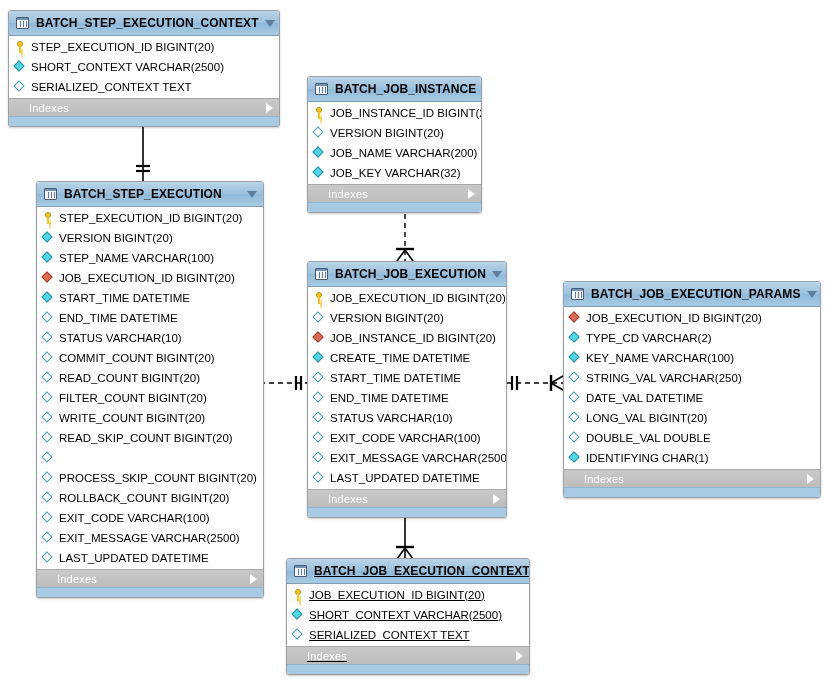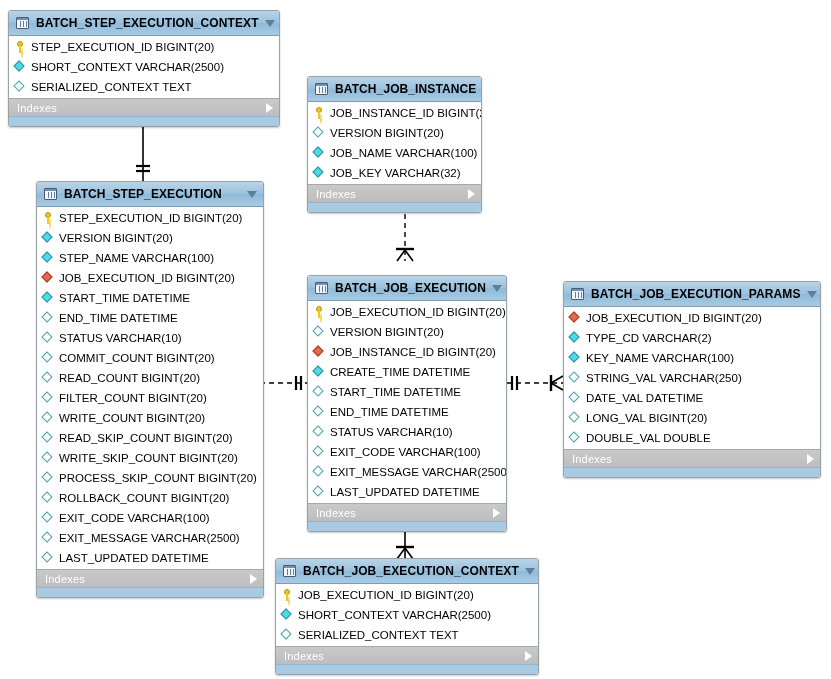--- a/index.html
+++ b/index.html
@@ -148,21 +148,21 @@
     font-size: 11.5px;
     color: #000000;
     line-height: 13px;
   }
   .tbl-indexes {
     height: 18px;
     background: linear-gradient(to bottom, #c9c9c9 0%, #bdbdbd 100%);
     border-top: 1px solid #a8a8a8;
     display: flex;
     align-items: center;
-    padding: 0 6px 0 8px;
+    padding: 0 6px 0 20px;
     box-sizing: border-box;
   }
   .idx-label {
     font-size: 11px;
     color: #ffffff;
     flex: 1 1 auto;
     letter-spacing: 0.2px;
   }
   .idx-arrow {
     width: 0; height: 0;
@@ -316,21 +316,20 @@
           <div class="col-row">
             <span class="col-icon ic-dia ic-null"></span>
             <span class="col-text">WRITE_COUNT BIGINT(20)</span>
           </div>
           <div class="col-row">
             <span class="col-icon ic-dia ic-null"></span>
             <span class="col-text">READ_SKIP_COUNT BIGINT(20)</span>
           </div>
           <div class="col-row">
             <span class="col-icon ic-dia ic-null"></span>
-            <span class="col-text">WRITE_SKIP_COUNT BIGINT(20)</span>
           </div>
           <div class="col-row">
             <span class="col-icon ic-dia ic-null"></span>
             <span class="col-text">PROCESS_SKIP_COUNT BIGINT(20)</span>
           </div>
           <div class="col-row">
             <span class="col-icon ic-dia ic-null"></span>
             <span class="col-text">ROLLBACK_COUNT BIGINT(20)</span>
           </div>
           <div class="col-row">
@@ -362,34 +361,34 @@
           <div class="col-row">
             <span class="col-icon ic-pk"></span>
             <span class="col-text">JOB_INSTANCE_ID BIGINT(20)</span>
           </div>
           <div class="col-row">
             <span class="col-icon ic-dia ic-null"></span>
             <span class="col-text">VERSION BIGINT(20)</span>
           </div>
           <div class="col-row">
             <span class="col-icon ic-dia ic-notnull"></span>
-            <span class="col-text">JOB_NAME VARCHAR(100)</span>
+            <span class="col-text">JOB_NAME VARCHAR(200)</span>
           </div>
           <div class="col-row">
             <span class="col-icon ic-dia ic-notnull"></span>
             <span class="col-text">JOB_KEY VARCHAR(32)</span>
           </div>
         </div>
         <div class="tbl-indexes">
           <span class="idx-label">Indexes</span>
           <span class="idx-arrow"></span>
         </div>
         <div class="tbl-footer"></div>
       </div>
-      <div class="table-node" style="left: 307px; top: 275px; width: 200px;">
+      <div class="table-node" style="left: 307px; top: 261px; width: 200px;">
         <div class="tbl-header">
           <span class="tbl-icon"></span>
           <span class="tbl-title">BATCH_JOB_EXECUTION</span>
           <span class="tbl-caret"></span>
         </div>
         <div class="tbl-cols">
           <div class="col-row">
             <span class="col-icon ic-pk"></span>
             <span class="col-text">JOB_EXECUTION_ID BIGINT(20)</span>
           </div>
@@ -464,28 +463,32 @@
             <span class="col-text">DATE_VAL DATETIME</span>
           </div>
           <div class="col-row">
             <span class="col-icon ic-dia ic-null"></span>
             <span class="col-text">LONG_VAL BIGINT(20)</span>
           </div>
           <div class="col-row">
             <span class="col-icon ic-dia ic-null"></span>
             <span class="col-text">DOUBLE_VAL DOUBLE</span>
           </div>
+          <div class="col-row">
+            <span class="col-icon ic-dia ic-notnull"></span>
+            <span class="col-text">IDENTIFYING CHAR(1)</span>
+          </div>
         </div>
         <div class="tbl-indexes">
           <span class="idx-label">Indexes</span>
           <span class="idx-arrow"></span>
         </div>
         <div class="tbl-footer"></div>
       </div>
-      <div class="table-node" style="left: 275px; top: 558px; width: 264px;">
+      <div class="table-node" style="left: 286px; top: 558px; width: 244px; text-decoration: underline;">
         <div class="tbl-header">
           <span class="tbl-icon"></span>
           <span class="tbl-title">BATCH_JOB_EXECUTION_CONTEXT</span>
           <span class="tbl-caret"></span>
         </div>
         <div class="tbl-cols">
           <div class="col-row">
             <span class="col-icon ic-pk"></span>
             <span class="col-text">JOB_EXECUTION_ID BIGINT(20)</span>
           </div>

